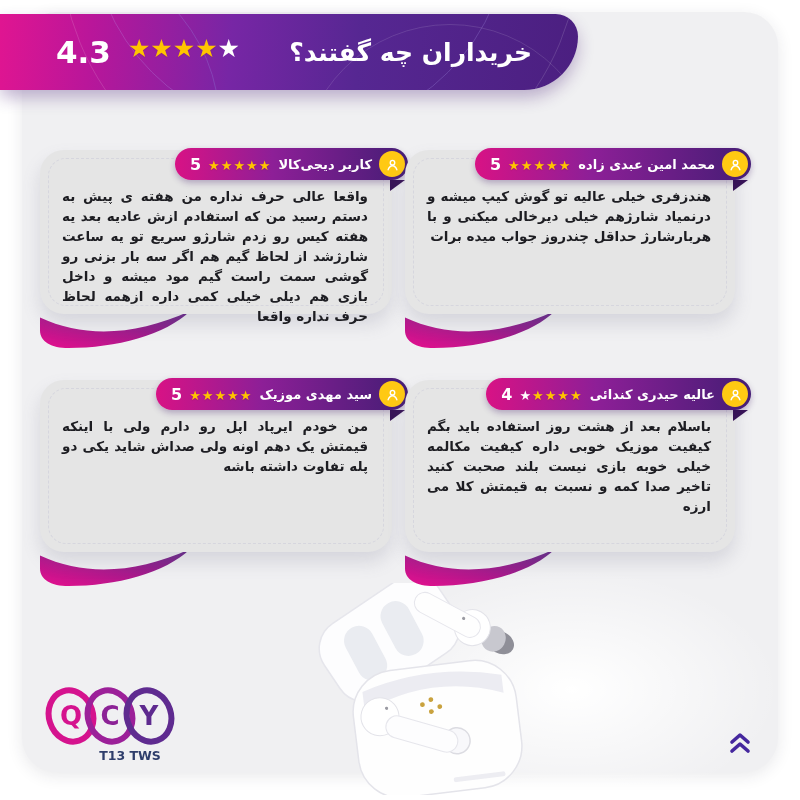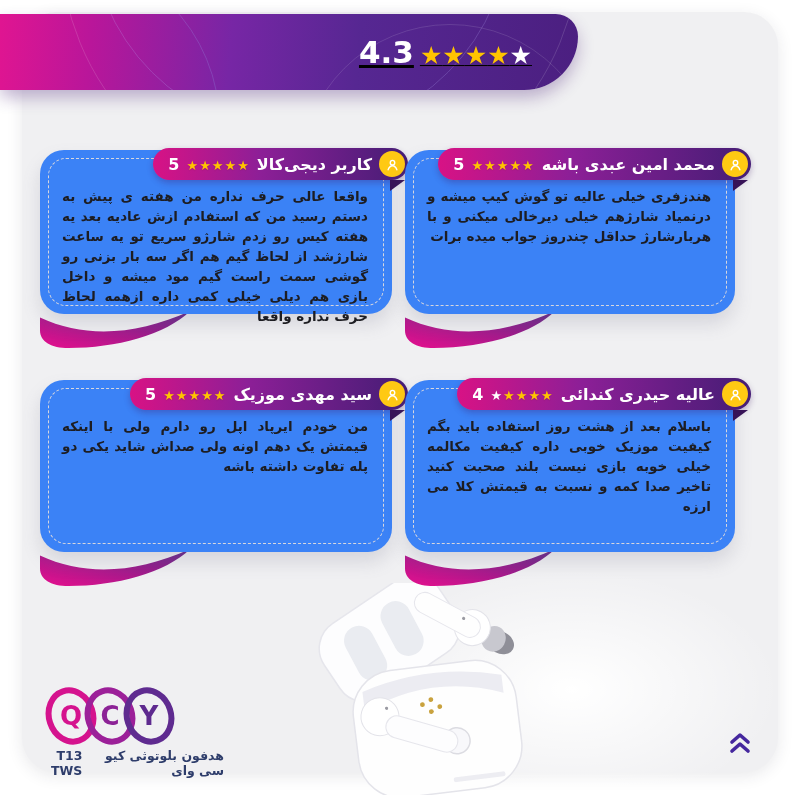--- a/index.html
+++ b/index.html
@@ -18,51 +18,51 @@
     background:linear-gradient(95deg,#e01591 0%,#b9169a 16%,#7726a5 40%,#562792 62%,#4b1f80 100%);
     border-radius:0 24px 58px 0; box-shadow:0 8px 16px rgba(70,25,115,.30);
     display:flex; align-items:center; justify-content:space-between;
     direction:rtl; padding:0 46px 0 56px; overflow:hidden; }
   .header .arc { position:absolute; border-radius:50%; border:1px solid rgba(190,180,255,.22); }
   .arc.a1 { width:420px; height:420px; left:90px; top:-300px; }
   .arc.a2 { width:520px; height:520px; left:60px; top:-330px; border-color:rgba(255,255,255,.14); }
   .arc.a3 { width:340px; height:340px; left:-120px; top:-60px; border-color:rgba(160,190,255,.20); }
   .arc.a4 { width:300px; height:300px; left:300px; top:10px; border-color:rgba(255,255,255,.12); }
   .header h1 { color:#fff; font-size:25px; font-weight:bold; letter-spacing:0; z-index:2; }
-  .rating { display:flex; direction:ltr; align-items:flex-end; gap:6px; z-index:2;text-decoration:underline; }
+  .rating { display:flex; direction:ltr; align-items:flex-start; gap:17px; z-index:2; }
   .rating-num { color:#fff; font-size:31px; font-weight:bold; }
   .hstars .st { font-size:25px; }
 
   
   .st.f { color:#ffc400; text-shadow:0 1px 1px rgba(90,40,0,.15); }
   .st.e { color:#ffffff; }
 
   
   .card-wrap { position:absolute; z-index:3; }
   .c1 { left:40px;  top:150px; width:352px; height:164px; }
   .c2 { left:405px; top:150px; width:330px; height:164px; }
   .c3 { left:40px;  top:380px; width:352px; height:172px; }
   .c4 { left:405px; top:380px; width:330px; height:172px; }
-  .card { position:absolute; inset:0; background:#3b82f6; border-radius:24px; z-index:1;
+  .card { position:absolute; inset:0; background:#e5e5e5; border-radius:24px; z-index:1;
     box-shadow:0 10px 18px rgba(110,110,135,.20); }
   .card::before { content:""; position:absolute; inset:8px; border:1px dashed #d6d6de;
     border-radius:18px; pointer-events:none; }
   .review-text { position:absolute; left:22px; right:24px; top:36px;
     direction:rtl; text-align:justify; color:#1d1d22; font-size:13.5px;
     font-weight:bold; line-height:20px; }
   .badge { position:absolute; top:-2px; right:-16px; height:32px; z-index:3;
     display:flex; direction:rtl; align-items:center; gap:7px;
     padding:0 3px 0 15px; border-radius:17px;
     background:linear-gradient(90deg,#d81285 0%,#8d1f97 42%,#451d75 100%);
     box-shadow:0 3px 6px rgba(60,20,100,.30); }
   .badge::after { content:""; position:absolute; top:100%; right:3px; width:15px; height:11px;
     background:#371357; clip-path:polygon(0 0,100% 0,0 100%); z-index:-1; }
   .avatar { width:26px; height:26px; border-radius:50%; background:#ffc913;
     display:flex; align-items:center; justify-content:center; flex:0 0 auto; }
-  .rname { color:#fff; font-size:16px; font-weight:bold; white-space:nowrap;text-align:center; }
+  .rname { color:#fff; font-size:13px; font-weight:bold; white-space:nowrap;text-align:center; }
   .badge .st { font-size:13px; letter-spacing:1px; }
   .score { color:#fff; font-size:16px; font-weight:bold; }
   .swoosh { position:absolute; left:0; top:calc(100% - 3px); width:152px; height:37px; z-index:0; }
 
   
   .logo-box { position:absolute; left:44px; top:686px; z-index:3; }
   .tagline { position:absolute; left:36px; top:748px; width:188px; z-index:3;
     display:flex; direction:rtl; justify-content:center; align-items:center; gap:9px;
     color:#2e3d6b; font-size:12.5px; font-weight:bold; }
   .to-top { position:absolute; left:724px; top:729px; width:32px; height:30px; z-index:6;
@@ -87,20 +87,21 @@
 
   <div class="panel">
     <div class="glow"></div>
   </div>
 
   <div class="header">
     <span class="arc a1"></span>
     <span class="arc a2"></span>
     <span class="arc a3"></span>
     <span class="arc a4"></span>
+    <h1>خریداران چه گفتند؟</h1>
     <div class="rating">
       <span class="rating-num">4.3</span>
       <span class="hstars"><span class="st f">★</span><span class="st f">★</span><span class="st f">★</span><span class="st f">★</span><span class="st e">★</span></span>
     </div>
   </div>
 
   <div class="card-wrap c1">
     <svg class="swoosh" viewBox="0 0 160 40" preserveAspectRatio="none">
       <path d="M0 7 C 48 30, 102 26, 158 0 C 132 26, 80 40, 30 40 C 12 40, 0 33, 0 21 Z" fill="url(#swgrad)"></path>
     </svg>
@@ -127,21 +128,21 @@
     <div class="card">
       <p class="review-text">هندزفری خیلی عالیه تو گوش کیپ میشه و درنمیاد شارژهم خیلی دیرخالی میکنی و با هربارشارژ حداقل چندروز جواب میده برات</p>
     </div>
     <div class="badge">
       <span class="avatar">
         <svg width="15" height="15" viewBox="0 0 24 24">
             <circle cx="12" cy="9" r="3.6" fill="none" stroke="#fff" stroke-width="2.2"></circle>
             <path d="M5 20.5 C 6.6 15.8, 9 14, 12 14 S 17.4 15.8, 19 20.5" fill="none" stroke="#fff" stroke-width="2.2" stroke-linecap="round"></path>
           </svg>
       </span>
-      <span class="rname">محمد امین عبدی باشه</span>
+      <span class="rname">محمد امین عبدی زاده</span>
       <span class="bstars"><span class="st f">★</span><span class="st f">★</span><span class="st f">★</span><span class="st f">★</span><span class="st f">★</span></span>
       <span class="score">5</span>
     </div>
   </div>
 
   <div class="card-wrap c3">
     <svg class="swoosh" viewBox="0 0 160 40" preserveAspectRatio="none">
       <path d="M0 7 C 48 30, 102 26, 158 0 C 132 26, 80 40, 30 40 C 12 40, 0 33, 0 21 Z" fill="url(#swgrad)"></path>
     </svg>
     <div class="card">
@@ -218,21 +219,20 @@
     <svg width="138" height="60" viewBox="0 0 138 60">
       <ellipse cx="27" cy="30" rx="22" ry="26" transform="rotate(-18 27 30)" fill="none" stroke="#d5138e" stroke-width="6"></ellipse>
       <ellipse cx="66" cy="30" rx="22" ry="26" transform="rotate(-18 66 30)" fill="none" stroke="#9c2099" stroke-width="6"></ellipse>
       <ellipse cx="105" cy="30" rx="22" ry="26" transform="rotate(-18 105 30)" fill="none" stroke="#5f2b90" stroke-width="6"></ellipse>
       <text x="27" y="39" text-anchor="middle" font-size="26" font-weight="bold" fill="#d5138e">Q</text>
       <text x="66" y="39" text-anchor="middle" font-size="26" font-weight="bold" fill="#8c2296">C</text>
       <text x="105" y="39" text-anchor="middle" font-size="26" font-weight="bold" fill="#5e2a8f">Y</text>
     </svg>
   </div>
   <div class="tagline">
-    <span>هدفون بلوتوثی کیو سی وای</span>
     <span>T13 TWS</span>
   </div>
 
   <button class="to-top">
     <svg width="26" height="26" viewBox="0 0 26 26">
       <path d="M5 12 L13 5 L21 12" fill="none" stroke="#45279e" stroke-width="3.6" stroke-linecap="round" stroke-linejoin="round"></path>
       <path d="M5 21 L13 14 L21 21" fill="none" stroke="#45279e" stroke-width="3.6" stroke-linecap="round" stroke-linejoin="round"></path>
     </svg>
   </button>
 

